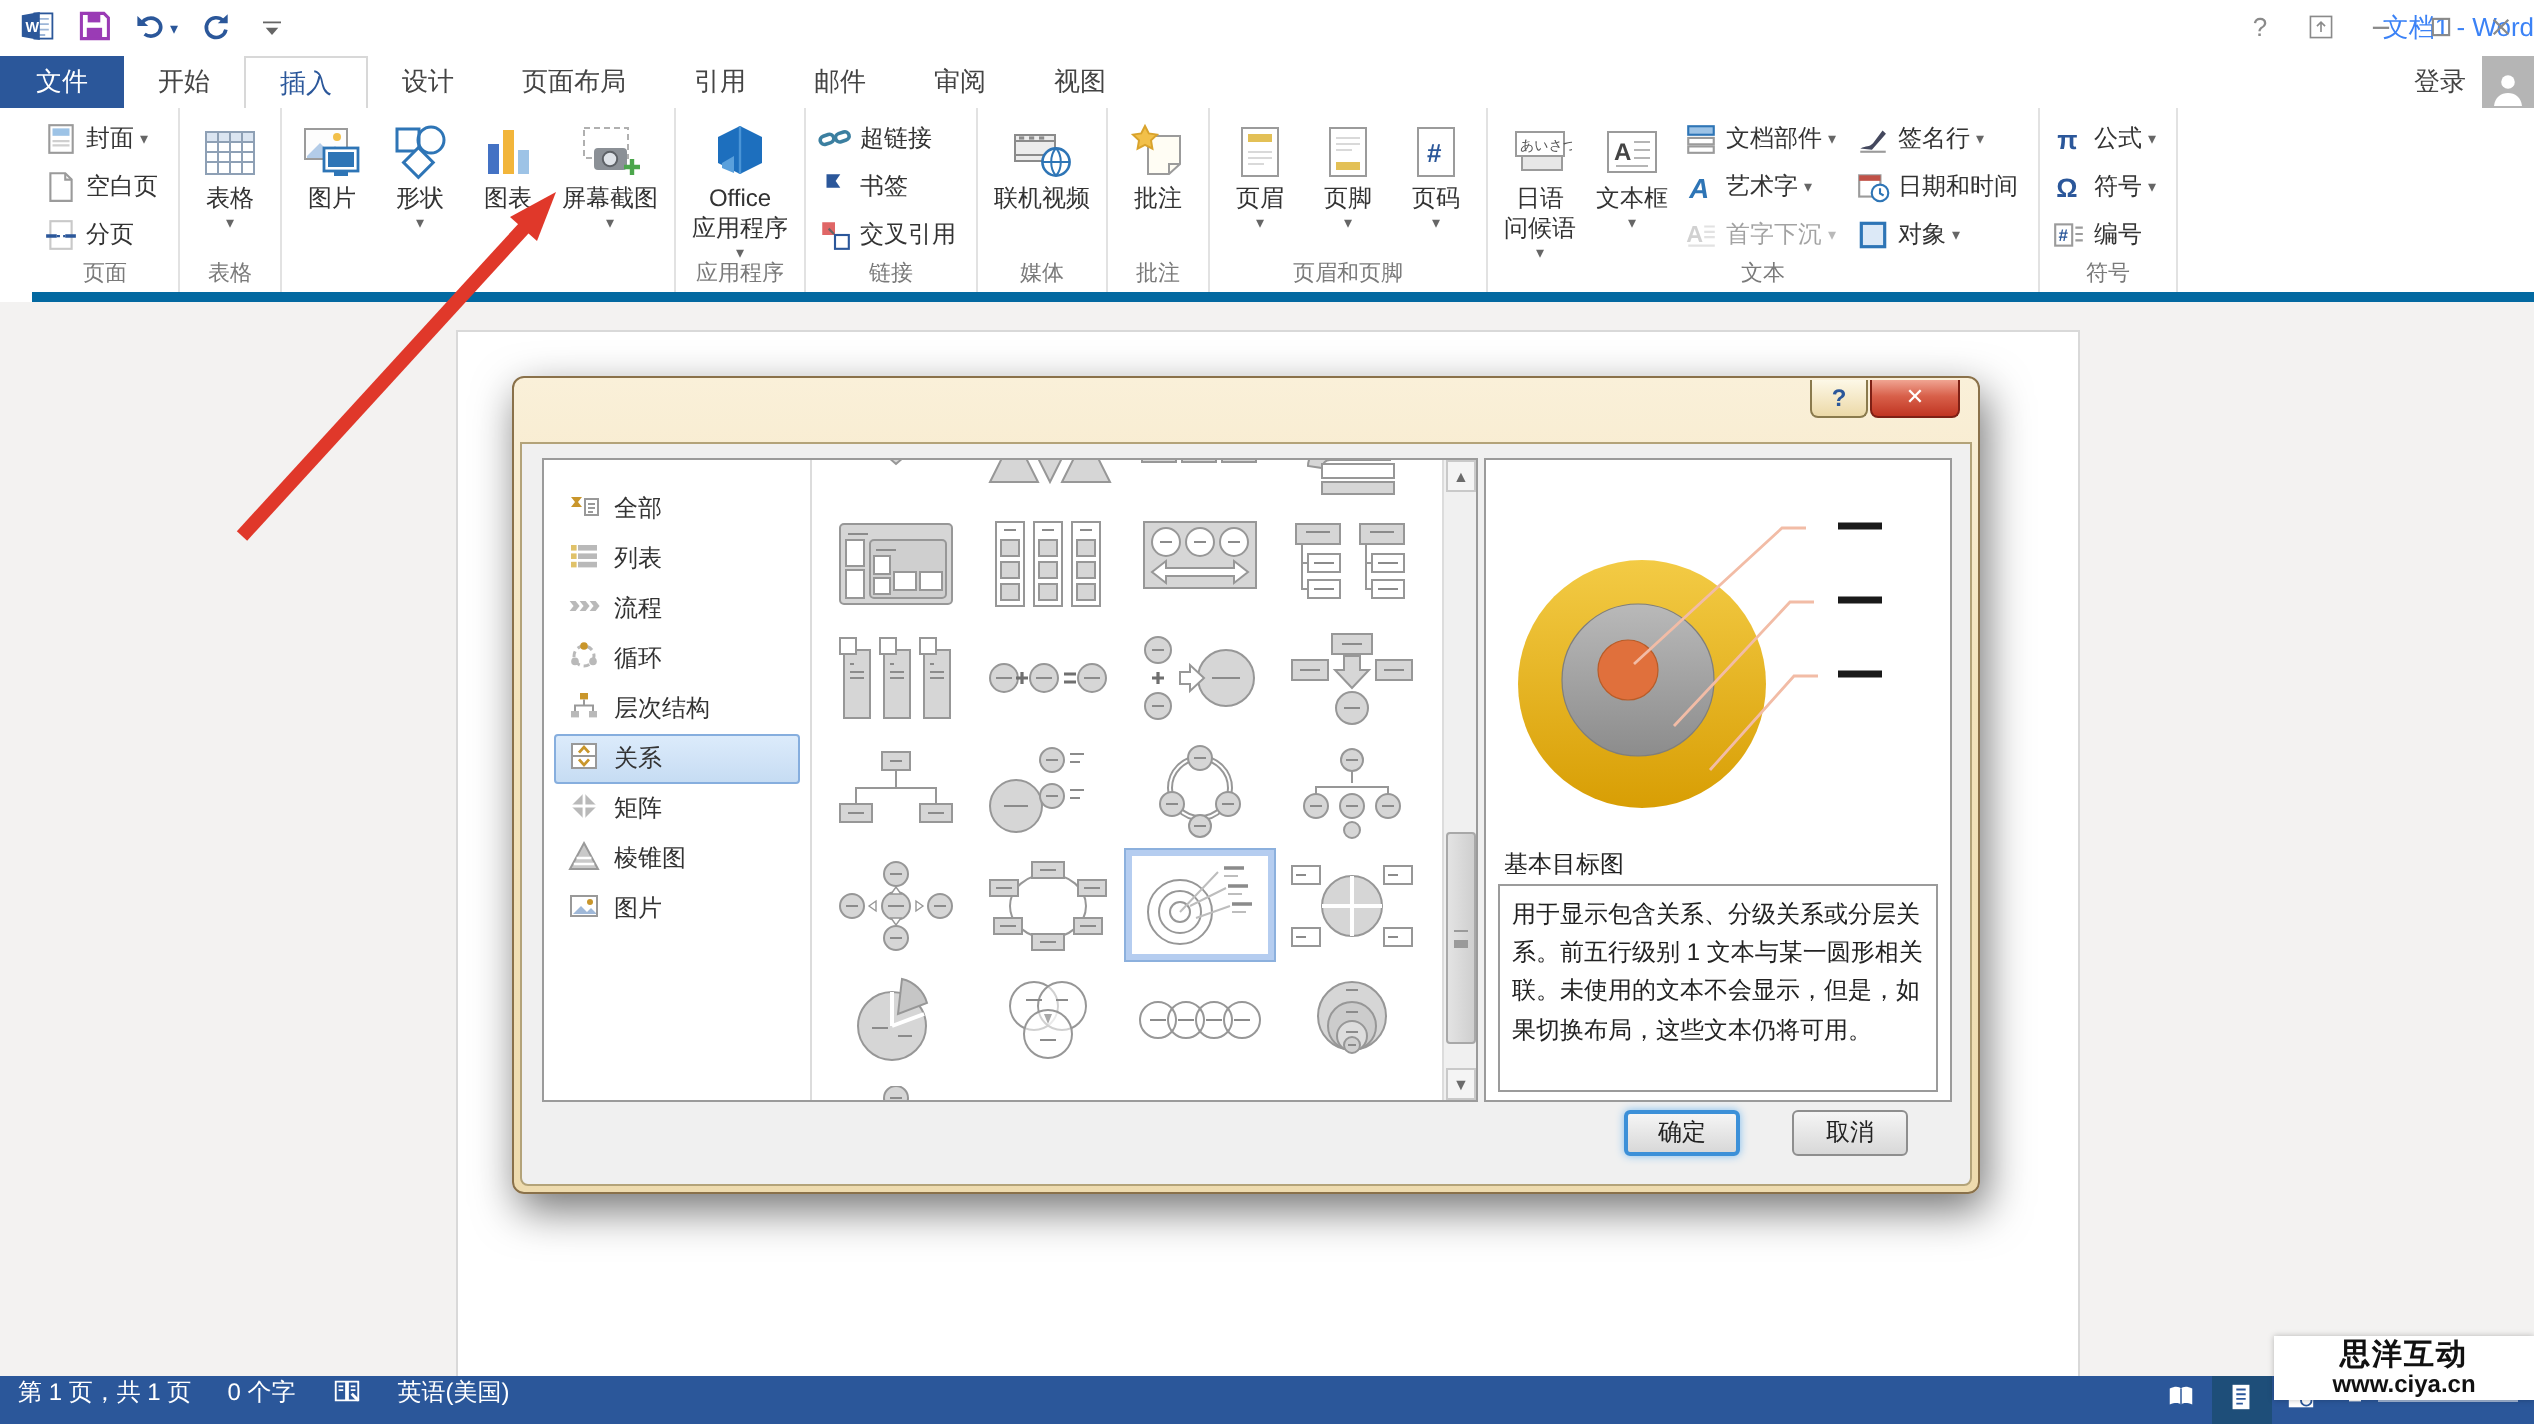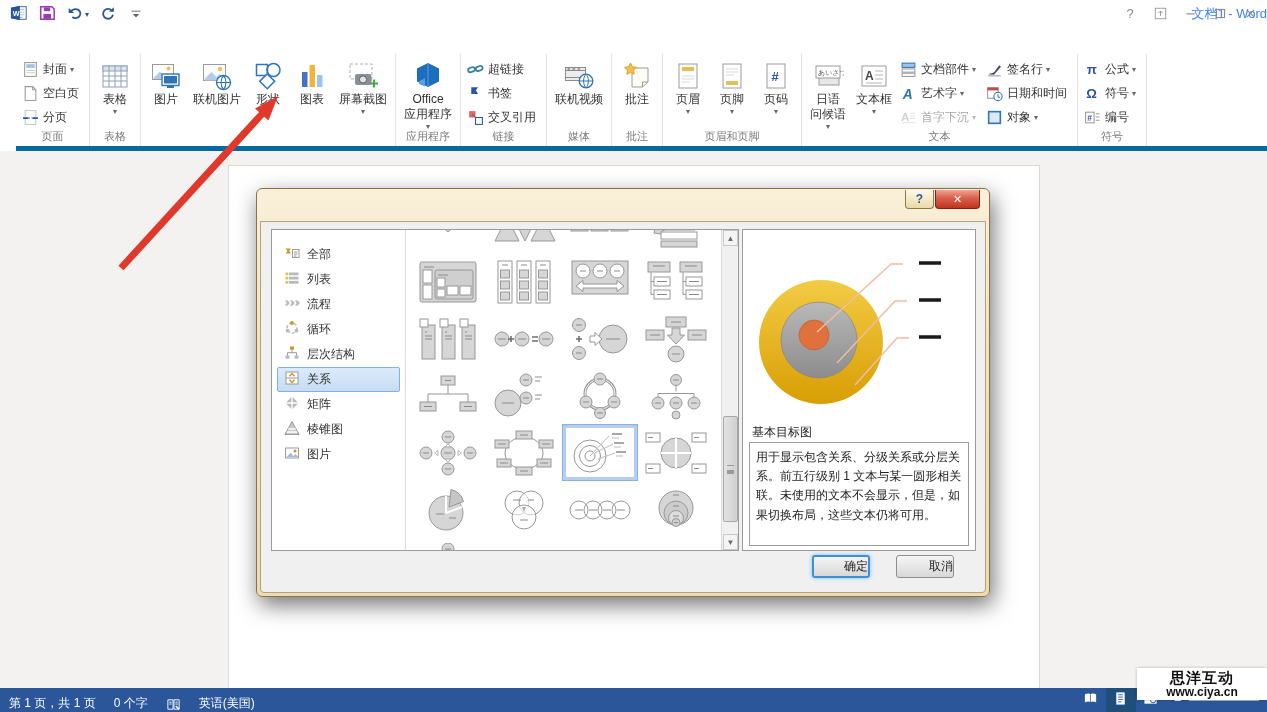--- a/index.html
+++ b/index.html
@@ -80,27 +80,27 @@
   .cell.selected { border:3px solid #b5cdf0; box-shadow:0 0 0 1px #8cb0dd; }
   .scrollbar { position:absolute; right:0; top:0; bottom:0; width:17px; background:#f0f0f0; border-left:1px solid #dcdcdc; }
   .sb-arrow { position:absolute; left:1px; width:15px; height:16px; background:#f4f4f4; border:1px solid #c9c9c9; color:#6b6b6b; font-size:8px; text-align:center; line-height:15px; }
   .sb-up { top:0; } .sb-down { bottom:0; }
   .sb-thumb { position:absolute; left:1px; top:186px; width:15px; height:106px; background:linear-gradient(90deg,#e3e3e3,#cfcfcf); border:1px solid #a8a8a8; border-radius:2px; }
   .sb-grip { margin:48px auto 0; width:7px; border-top:1px solid #9a9a9a; box-shadow:0 2px 0 #9a9a9a,0 4px 0 #9a9a9a; height:5px; }
 
   .prev-name { position:absolute; left:9px; top:194px; font-weight:normal; font-size:12px; color:#222; }
   .prev-desc { position:absolute; left:6px; right:6px; top:212px; height:104px; border:1px solid #9b9b9b; background:#fff; padding:5px 6px; font-size:12px; line-height:1.6; color:#222; }
 
-  .dlg-footer-btn { position:absolute; width:58px; height:23px; font-size:12px; color:#222; text-align:right; line-height:21px;
+  .dlg-footer-btn { position:absolute; width:58px; height:23px; font-size:12px; color:#222; text-align:center; line-height:21px;
                     background:linear-gradient(#f5f5f5,#e8e8e8 45%,#d8d8d8); border:1px solid #8e8e8e; border-radius:3px; }
   .btn-ok { left:551px; top:333px; border:2px solid #3c90d8; box-shadow:0 0 4px #7fbef0; line-height:19px; }
   .btn-cancel { left:635px; top:333px; }
 
   
-  .statusbar { position:absolute; left:0; bottom:0; width:100%; height:24px; background:#2b579a; color:#fff; display:flex; align-items:flex-end; font-size:12px; z-index:6; }
+  .statusbar { position:absolute; left:0; bottom:0; width:100%; height:24px; background:#2b579a; color:#fff; display:flex; align-items:flex-start; font-size:12px; z-index:6; }
   .st-item { padding:0 9px; display:flex; align-items:center; gap:4px; }
   .st-right { position:absolute; right:0; display:flex; align-items:center; height:24px; }
   .viewbtn { width:30px; height:24px; display:flex; align-items:center; justify-content:center; }
   .viewbtn.active { background:#1e4e79; }
   .viewbtn svg { width:15px; height:15px; }
   .zoomctl { display:flex; align-items:center; gap:8px; margin:0 8px; }
   .zoom-minus { color:#fff; font-weight:bold; }
   .zoom-track { width:70px; height:2px; background:#9fb4d4; }
 
   
@@ -171,20 +171,42 @@
           </svg>
         </div>
         <div class="win-ctl">
           <svg viewBox="0 0 16 16">
             <path d="M3.5 3.5l9 9M12.5 3.5l-9 9" stroke="#8a8a8a" stroke-width="1.4"></path>
           </svg>
         </div>
       </div>
   </div>
 
+  <div class="tabrow">
+    <div class="file-tab">文件</div>
+    <div id="tabs" style="display:flex">
+        <div class="tab">开始</div>
+        <div class="tab active">插入</div>
+        <div class="tab">设计</div>
+        <div class="tab">页面布局</div>
+        <div class="tab">引用</div>
+        <div class="tab">邮件</div>
+        <div class="tab">审阅</div>
+        <div class="tab">视图</div>
+      </div>
+    <div class="signin-area">
+      <span class="signin-label">登录</span>
+      <span class="avatar">
+          <svg viewBox="0 0 20 20">
+            <circle cx="10" cy="7" r="3.4" fill="#fff"></circle>
+            <path d="M3 19c.5-4.5 3.5-6.5 7-6.5s6.5 2 7 6.5z" fill="#fff"></path>
+          </svg>
+        </span>
+    </div>
+  </div>
 
   <div class="ribbon" id="ribbon">
       <div class="rgroup">
         <div class="ritems">
           <div class="rstack">
             <div class="rbtn-sm">
               <span class="ric"><svg viewBox="0 0 16 16">
                   <rect x="2.5" y="1.5" width="11" height="13" fill="#fff" stroke="#9b9b9b"></rect>
                   <rect x="4" y="3" width="8" height="3.5" fill="#9dc3e6"></rect>
                   <path d="M4 9h8M4 11h8" stroke="#cfcfcf"></path>
@@ -230,30 +252,20 @@
           <div class="rbtn-lg">
             <span class="ric"><svg viewBox="0 0 32 32">
                 <rect x="2.5" y="4.5" width="21" height="15" fill="#fdfdfd" stroke="#9b9b9b"></rect>
                 <circle cx="18.5" cy="8.5" r="2" fill="#f2c04a"></circle>
                 <path d="M3.5 18l6.5-6.5 4.5 4.5 3-3 5 5v1H3.5z" fill="#b3cce8"></path>
                 <rect x="12" y="14" width="17" height="11.5" fill="#fff" stroke="#2e75b6" stroke-width="1.4"></rect>
                 <rect x="14" y="16" width="13" height="7.5" fill="#2e75b6"></rect>
                 <rect x="17" y="26" width="7" height="2" fill="#2e75b6"></rect>
               </svg></span>
             <div class="rlab">图片</div>
-          </div>
-          <div class="rbtn-lg">
-            <span class="ric"><svg viewBox="0 0 32 32">
-                <rect x="2.5" y="4.5" width="22" height="16" fill="#fdfdfd" stroke="#9b9b9b"></rect>
-                <circle cx="19" cy="9" r="2.2" fill="#f2c04a"></circle>
-                <path d="M3.5 19l7-7 5 5 3-3 4.5 4.5v2H3.5z" fill="#b3cce8"></path>
-                <circle cx="22.5" cy="22.5" r="7" fill="#fff" stroke="#2e75b6" stroke-width="1.4"></circle>
-                <path d="M15.5 22.5h14M22.5 15.5c3.2 3.2 3.2 10.8 0 14M22.5 15.5c-3.2 3.2-3.2 10.8 0 14" fill="none" stroke="#2e75b6" stroke-width="1.1"></path>
-              </svg></span>
-            <div class="rlab">联机图片</div>
           </div>
           <div class="rbtn-lg">
             <span class="ric"><svg viewBox="0 0 32 32">
                 <rect x="4.5" y="4.5" width="11" height="11" fill="none" stroke="#2e75b6" stroke-width="1.5"></rect>
                 <circle cx="21.5" cy="10" r="6.5" fill="none" stroke="#2e75b6" stroke-width="1.5"></circle>
                 <rect x="10" y="16" width="10.5" height="10.5" fill="#fff" stroke="#2e75b6" stroke-width="1.5" transform="rotate(45 15.2 21.2)"></rect>
               </svg></span>
             <div class="rlab">形状</div>
             <div class="rarrow">▾</div>
           </div>

